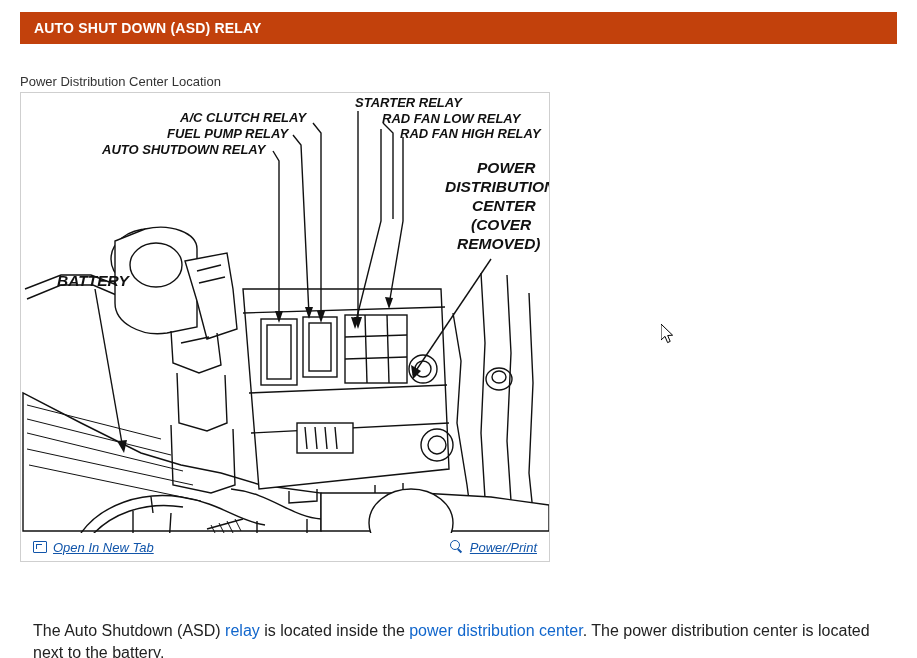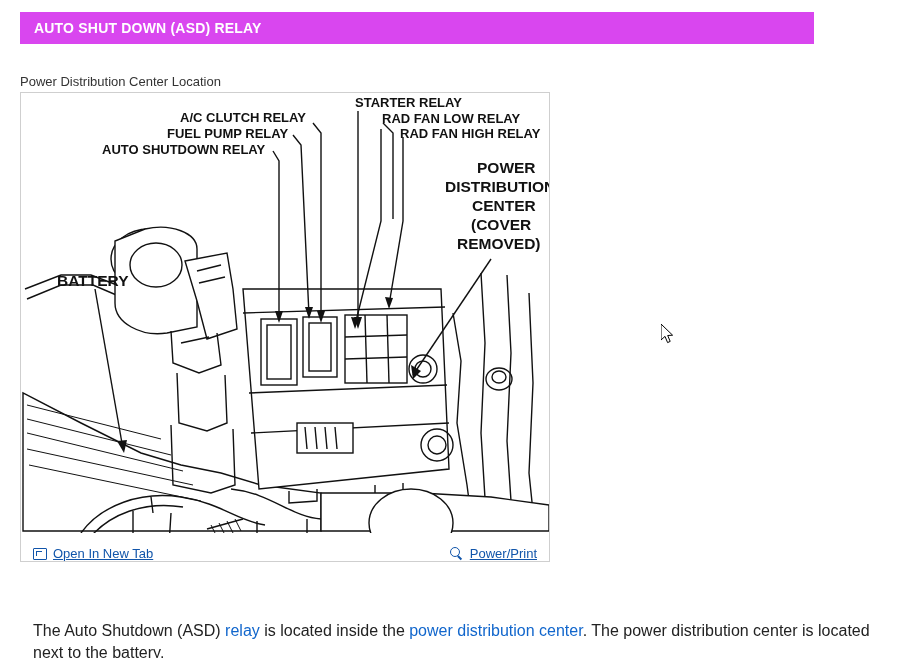--- a/index.html
+++ b/index.html
@@ -14,23 +14,23 @@
     font-family: "Liberation Sans", sans-serif;
     color: #222222;
     position: relative;
   }
 
   
   .header-bar {
     position: absolute;
     left: 20px;
     top: 12px;
-    width: 794px;
+    width: 877px;
     height: 32px;
-    background: #d946ef;
+    background: #c2410c;
     display: flex;
     align-items: center;
   }
   .header-bar .title {
     color: #ffffff;
     font-size: 14px;
     font-weight: bold;
     letter-spacing: 0.2px;
     margin-left: 14px;
     text-transform: uppercase;
@@ -48,37 +48,38 @@
   
   .figure-panel {
     position: absolute;
     left: 20px;
     top: 92px;
     width: 530px;
     height: 470px;
     border: 1px solid #cfcfcf;
     background: #ffffff;
     box-sizing: border-box;
+    font-style: italic;
   }
   .figure-img {
     position: absolute;
     left: 0;
     top: 0;
     width: 528px;
     height: 440px;
     overflow: hidden;
   }
   .figure-footer {
     position: absolute;
     left: 0;
     bottom: 0;
     width: 528px;
     height: 28px;
     display: flex;
-    align-items: flex-end;
+    align-items: center;
     justify-content: space-between;
     padding: 0 12px;
     box-sizing: border-box;
   }
   .link-item {
     display: flex;
     align-items: center;
     gap: 6px;
     color: #1155aa;
     font-size: 13px;

